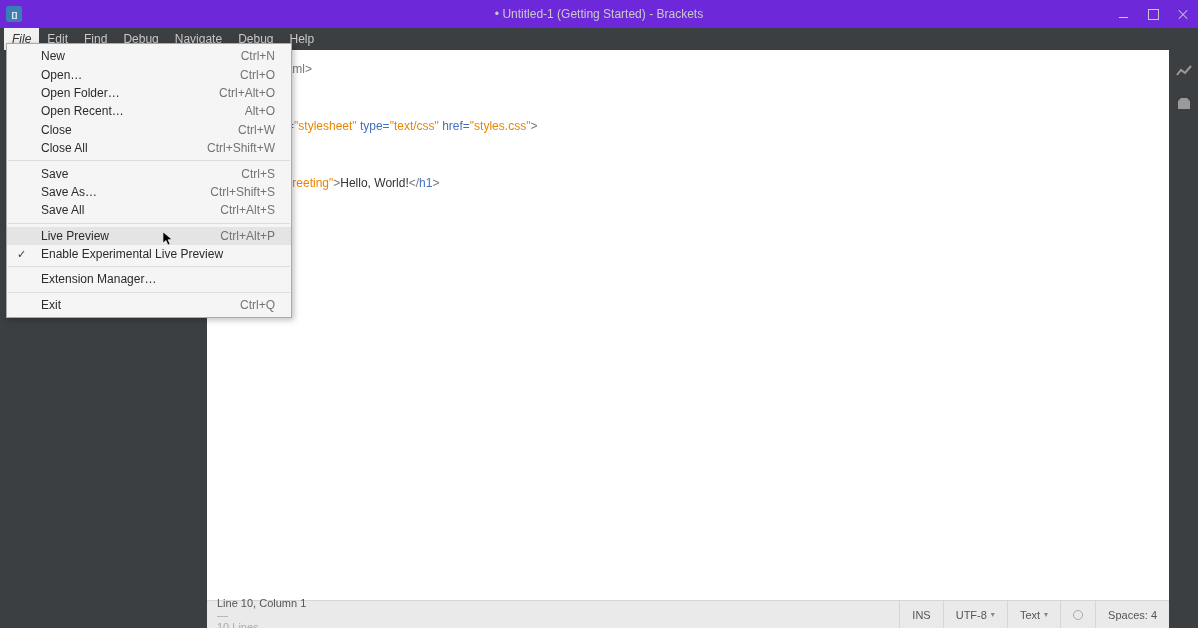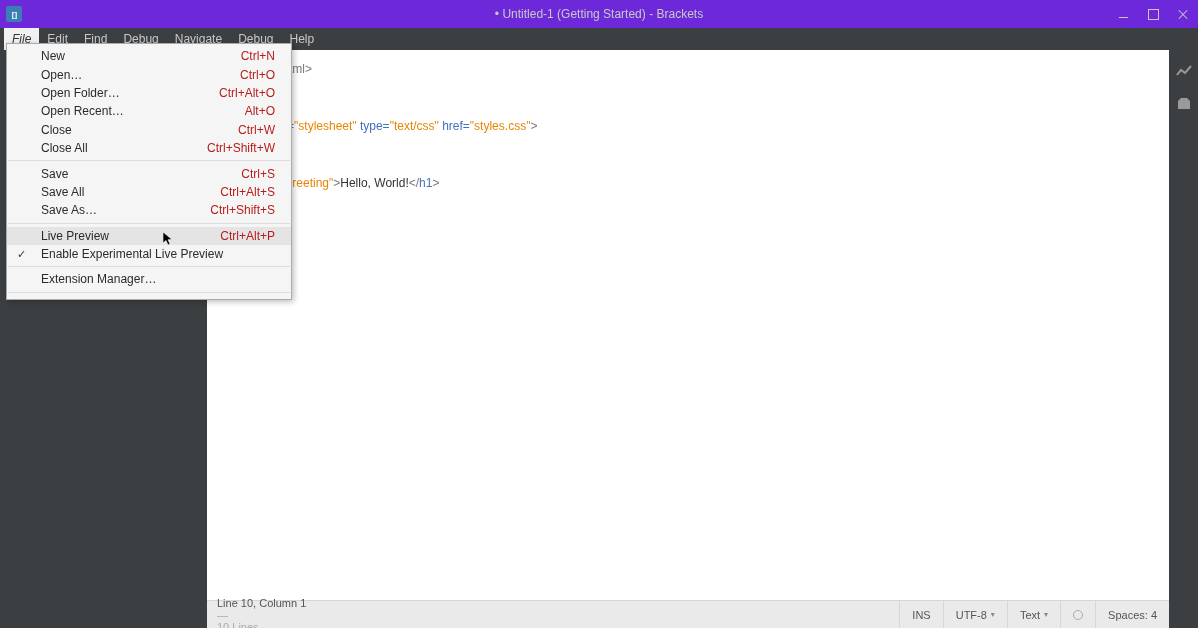--- a/index.html
+++ b/index.html
@@ -35,21 +35,21 @@
 .sb-right { margin-left:auto; display:flex; height:100%; align-items:stretch;}
 .sb-cell { border-left:1px solid #d6d6d6; padding:0 12px; display:flex; align-items:center; gap:4px; cursor:pointer;}
 .chev{ font-size:8px; color:#888;}
 .dot{ width:10px;height:10px;border:1px solid #aaa;border-radius:50%;}
 
 .dropdown { position:absolute; top:43px; left:6px; width:286px; background:#f5f5f5; border:1px solid #aaa; box-shadow:2px 2px 6px rgba(0,0,0,0.25); z-index:100; padding:3px 0;}
 .dd-row { height:18.4px; display:flex; align-items:center; padding:0 16px 0 34px; font-size:12px; color:#2b2b2b; position:relative; cursor:pointer;gap:44px;}
 .dd-row.hover { background:#e4e4e4;}
 .dd-row.disabled { color:#9c9c9c;}
 .dd-label { flex:1; white-space:nowrap; overflow:hidden;}
-.dd-shortcut { color:#b91c1c; font-size:12px;}
+.dd-shortcut { color:#737373; font-size:12px;}
 .dd-sep { height:1px; background:#ddd; margin:3px 1px;}
 .dd-check { position:absolute; left:10px; font-size:11px; color:#333;}
 
 .cursor-ptr{ position:absolute; left:163px; top:232px; width:10px; height:14px; z-index:200;}
 .code-line{display:block;}
 .op{color:#777;}
 .tag{color:#446fbd;}
 .val{color:#e88501;}
 </style>
 </head>
@@ -143,38 +143,42 @@
     <div class="dd-row">
       <span class="dd-label">Close All</span>
       <span class="dd-shortcut">Ctrl+Shift+W</span>
     </div>
     <div class="dd-sep"></div>
     <div class="dd-row">
       <span class="dd-label">Save</span>
       <span class="dd-shortcut">Ctrl+S</span>
     </div>
     <div class="dd-row">
+      <span class="dd-label">Save As…</span>
+      <span class="dd-shortcut">Ctrl+Shift+S</span>
+    </div>
+    <div class="dd-row">
       <span class="dd-label">Save All</span>
       <span class="dd-shortcut">Ctrl+Alt+S</span>
-    </div>
-    <div class="dd-row">
-      <span class="dd-label">Save As…</span>
-      <span class="dd-shortcut">Ctrl+Shift+S</span>
     </div>
     <div class="dd-sep"></div>
     <div class="dd-row hover">
       <span class="dd-label">Live Preview</span>
       <span class="dd-shortcut">Ctrl+Alt+P</span>
     </div>
     <div class="dd-row">
       <span class="dd-check">✓</span>
       <span class="dd-label">Enable Experimental Live Preview</span>
     </div>
     <div class="dd-sep"></div>
     <div class="dd-row">
       <span class="dd-label">Extension Manager…</span>
     </div>
     <div class="dd-sep"></div>
+    <div class="dd-row">
+      <span class="dd-label">Exit</span>
+      <span class="dd-shortcut">Ctrl+Q</span>
+    </div>
   </div>
 
 <svg class="cursor-ptr" viewBox="0 0 10 14">
     <path d="M0 0 L0 11 L3 8.5 L5 13 L7 12 L5 7.8 L9 7.5 Z" fill="#000" stroke="#fff" stroke-width="0.6"></path>
   </svg>
 
 </body></html>

